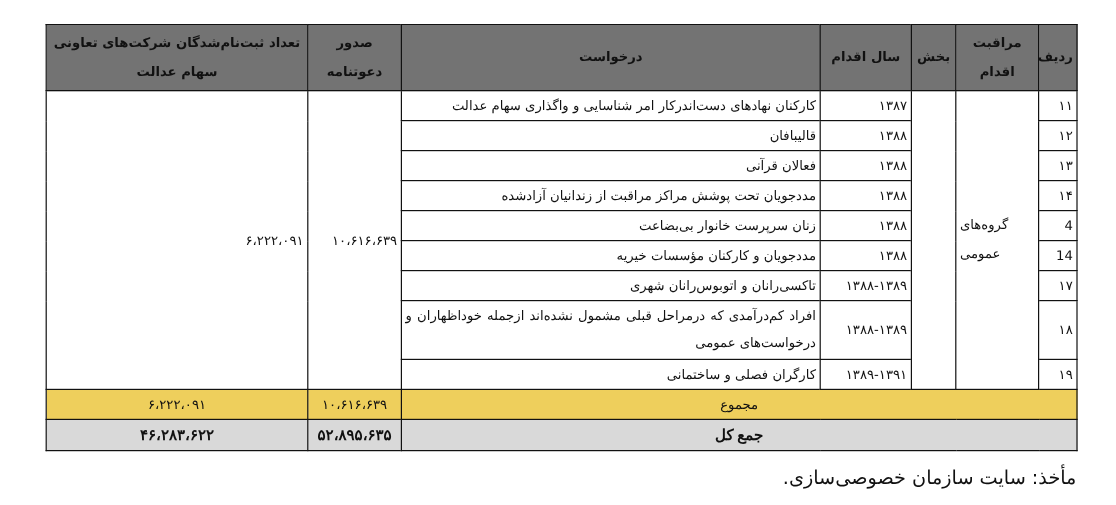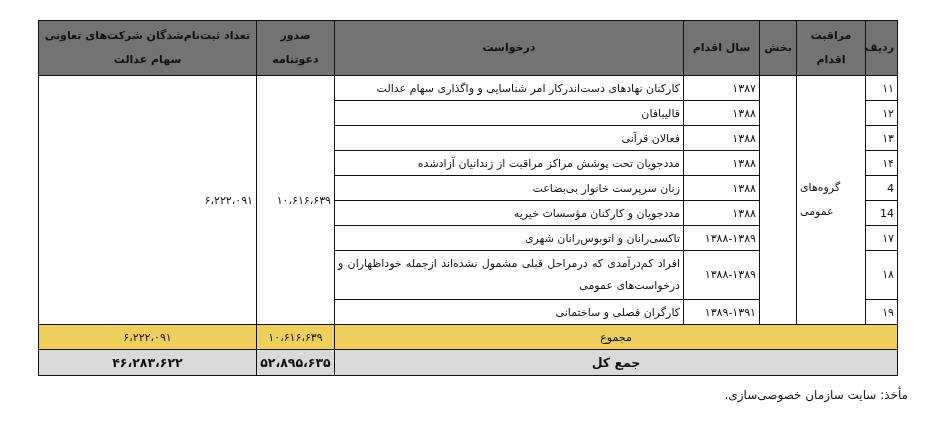--- a/index.html
+++ b/index.html
@@ -8,23 +8,23 @@
   table.main { position:absolute; left:38px; top:20px; width:859px;
          border-collapse:collapse; direction:rtl; table-layout:fixed; }
   table.main td, table.main th { border:1.5px solid #111; padding:0 3px;
          font-size:11px; vertical-align:middle; }
   th { background:#737373; font-weight:bold; font-size:11.5px; height:54px; text-align:center; line-height:24px; }
   td.c { text-align:right; }
   td.r { text-align:right; }
   tr.data td { height:24px; }
   tr.data.tall td { height:48px; line-height:22px; }
   tr.sum td { background:#eecf5c; height:24px; text-align:center; }
-  tr.total td { background:#d9d9d9; height:25px; text-align:center; font-weight:bold; font-size:12.5px; }
+  tr.total td { background:#d9d9d9; height:25px; text-align:center; font-weight:bold; font-size:12.5px;font-family:Liberation Serif, serif; }
   td.merged { text-align:left; line-height:24px;margin-left:24px; }
-  .source { position:absolute; right:22px; top:388px; direction:rtl; font-size:12px; }
+  .source { position:absolute; right:33px; top:388px; direction:rtl; font-size:16px; }
 </style>
 </head>
 <body>
 
 <table class="main">
   <colgroup>
     <col style="width:32px">
       <col style="width:69px">
       <col style="width:37px">
       <col style="width:76px">

